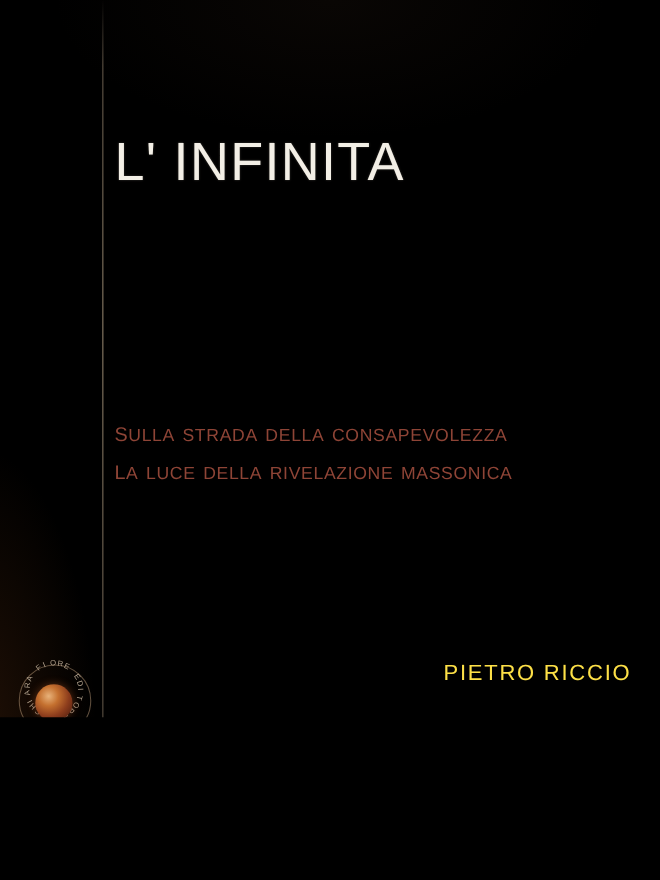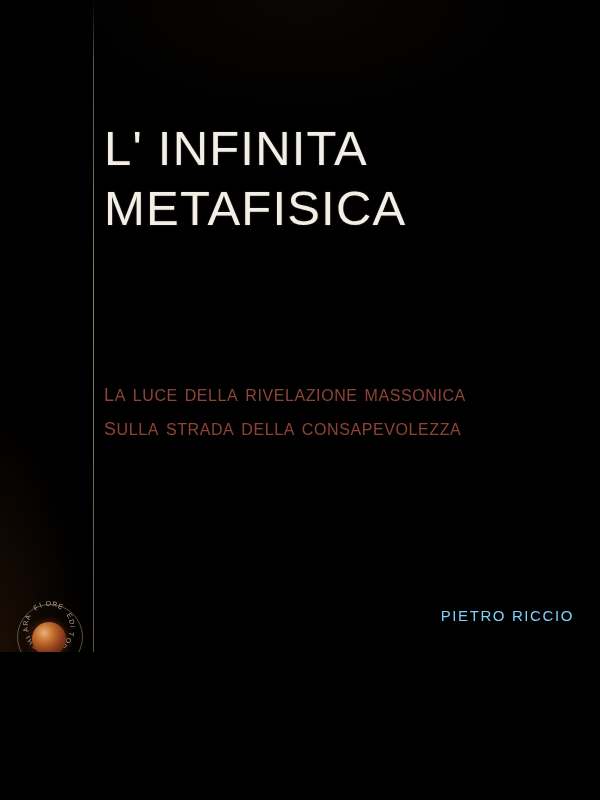--- a/index.html
+++ b/index.html
@@ -96,23 +96,23 @@
   .subtitle-line::first-letter {
     font-size: 26px;
   }
 
   
   .author {
     position: absolute;
     right: 26px;
     bottom: 28px;
     font-family: "Liberation Sans", sans-serif;
-    font-size: 15px;
+    font-size: 20px;
     letter-spacing: 1.6px;
-    color: #7dd3fc;
+    color: #fde047;
     text-transform: uppercase;
   }
 
   
   .column {
     position: absolute;
     left: 18px;
     top: 596px;
     width: 62px;
     height: 204px;
@@ -213,26 +213,25 @@
 <body>
 
 <div class="cover">
 
   <div class="glow-top"></div>
   <div class="glow-left"></div>
   <div class="vrule"></div>
 
   <div class="title-block">
     <div class="title-line">L' INFINITA</div>
-    <div class="title-line">METAFISICA</div>
   </div>
 
   <div class="subtitle-block">
+    <div class="subtitle-line">sulla strada della consapevolezza</div>
     <div class="subtitle-line">La luce della rivelazione massonica</div>
-    <div class="subtitle-line">sulla strada della consapevolezza</div>
   </div>
 
   <div class="column">
     <div class="ring"></div>
     <div class="ring-text">
         <span style="transform: rotate(-150deg) translate(0px, -27px);">C</span>
         <span style="transform: rotate(-134.211deg) translate(0px, -27px);">H</span>
         <span style="transform: rotate(-118.421deg) translate(0px, -27px);">I</span>
         <span style="transform: rotate(-102.632deg) translate(0px, -27px);">A</span>
         <span style="transform: rotate(-86.8421deg) translate(0px, -27px);">R</span>

